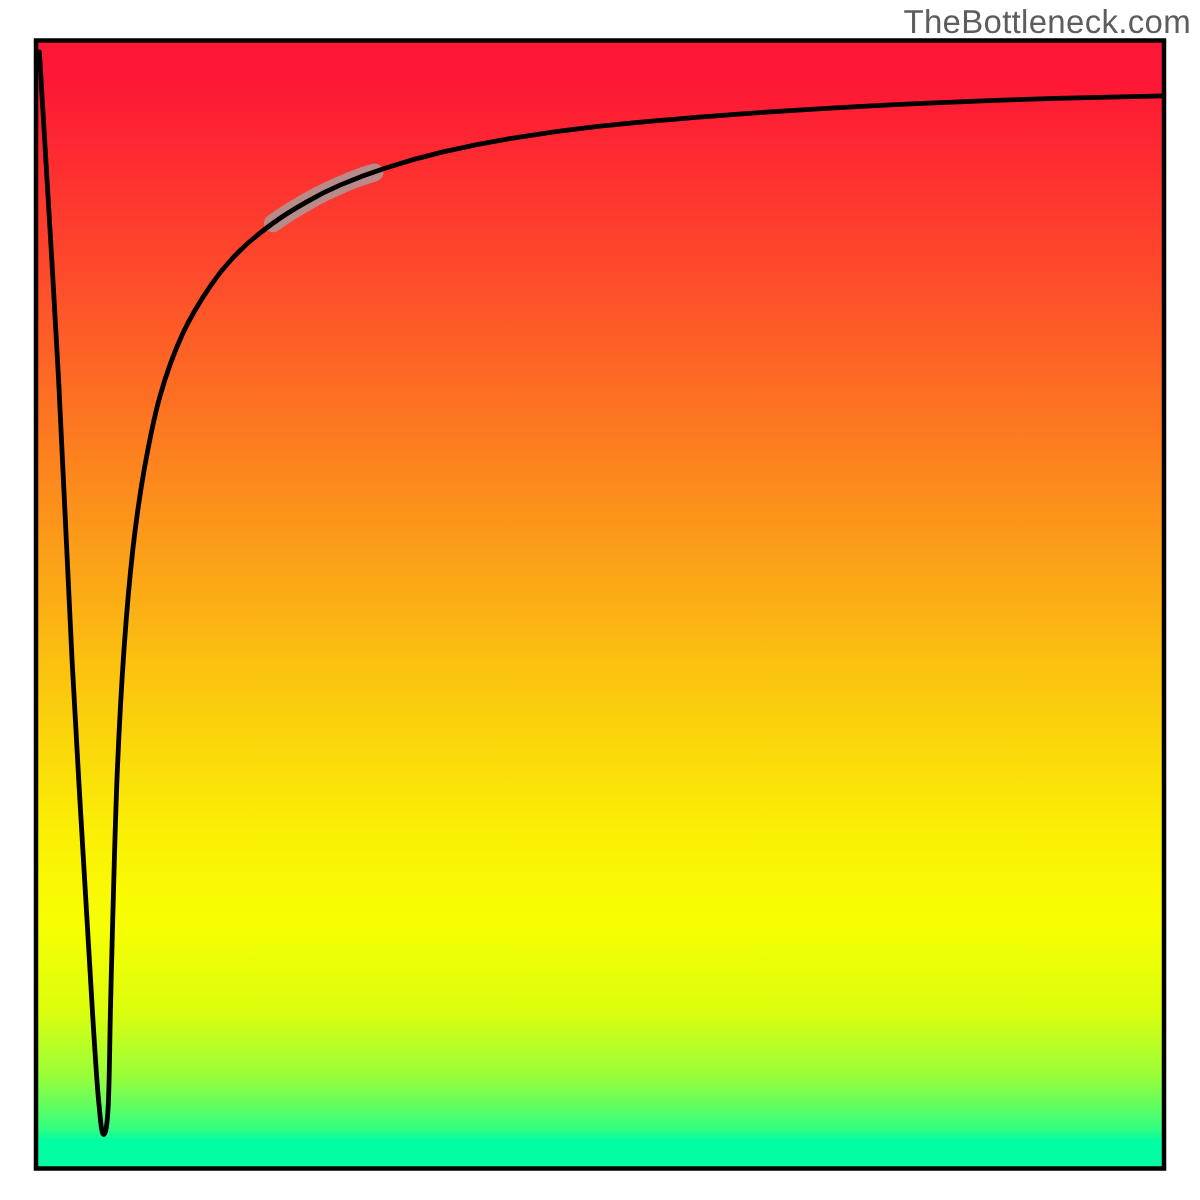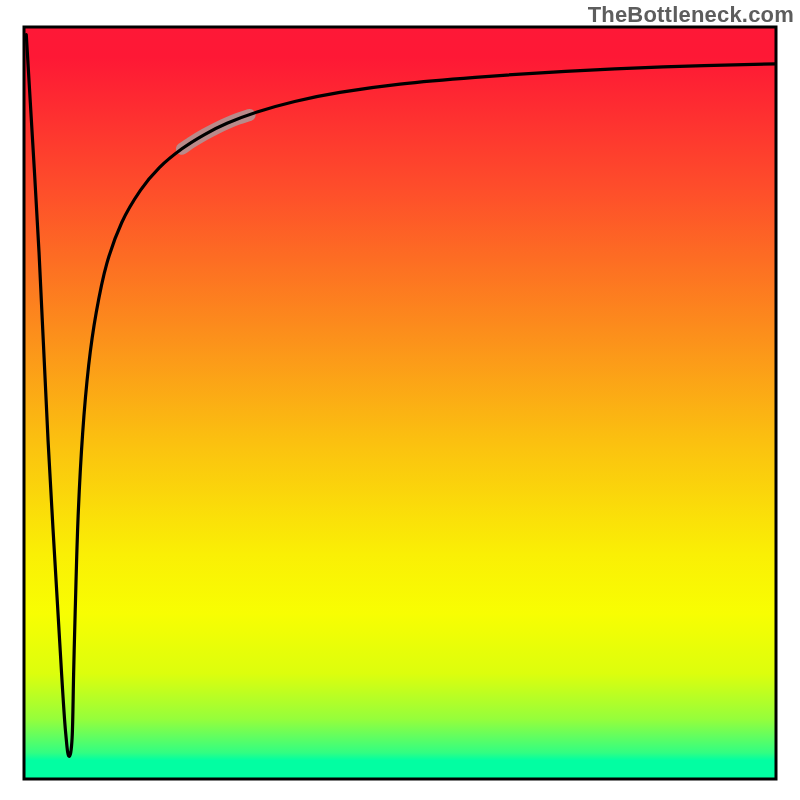--- a/index.html
+++ b/index.html
@@ -14,21 +14,21 @@
   .chart-container {
     position: relative;
     width: 800px;
     height: 800px;
   }
   .watermark {
     position: absolute;
     top: 2px;
     right: 6px;
     font-size: 22px;
-    font-weight: 700;
+    font-weight: 400;
     color: #5d5d5d;
     letter-spacing: 0.2px;
     z-index: 10;
   }
   svg.plot {
     position: absolute;
     top: 0;
     left: 0;
   }
 </style>

